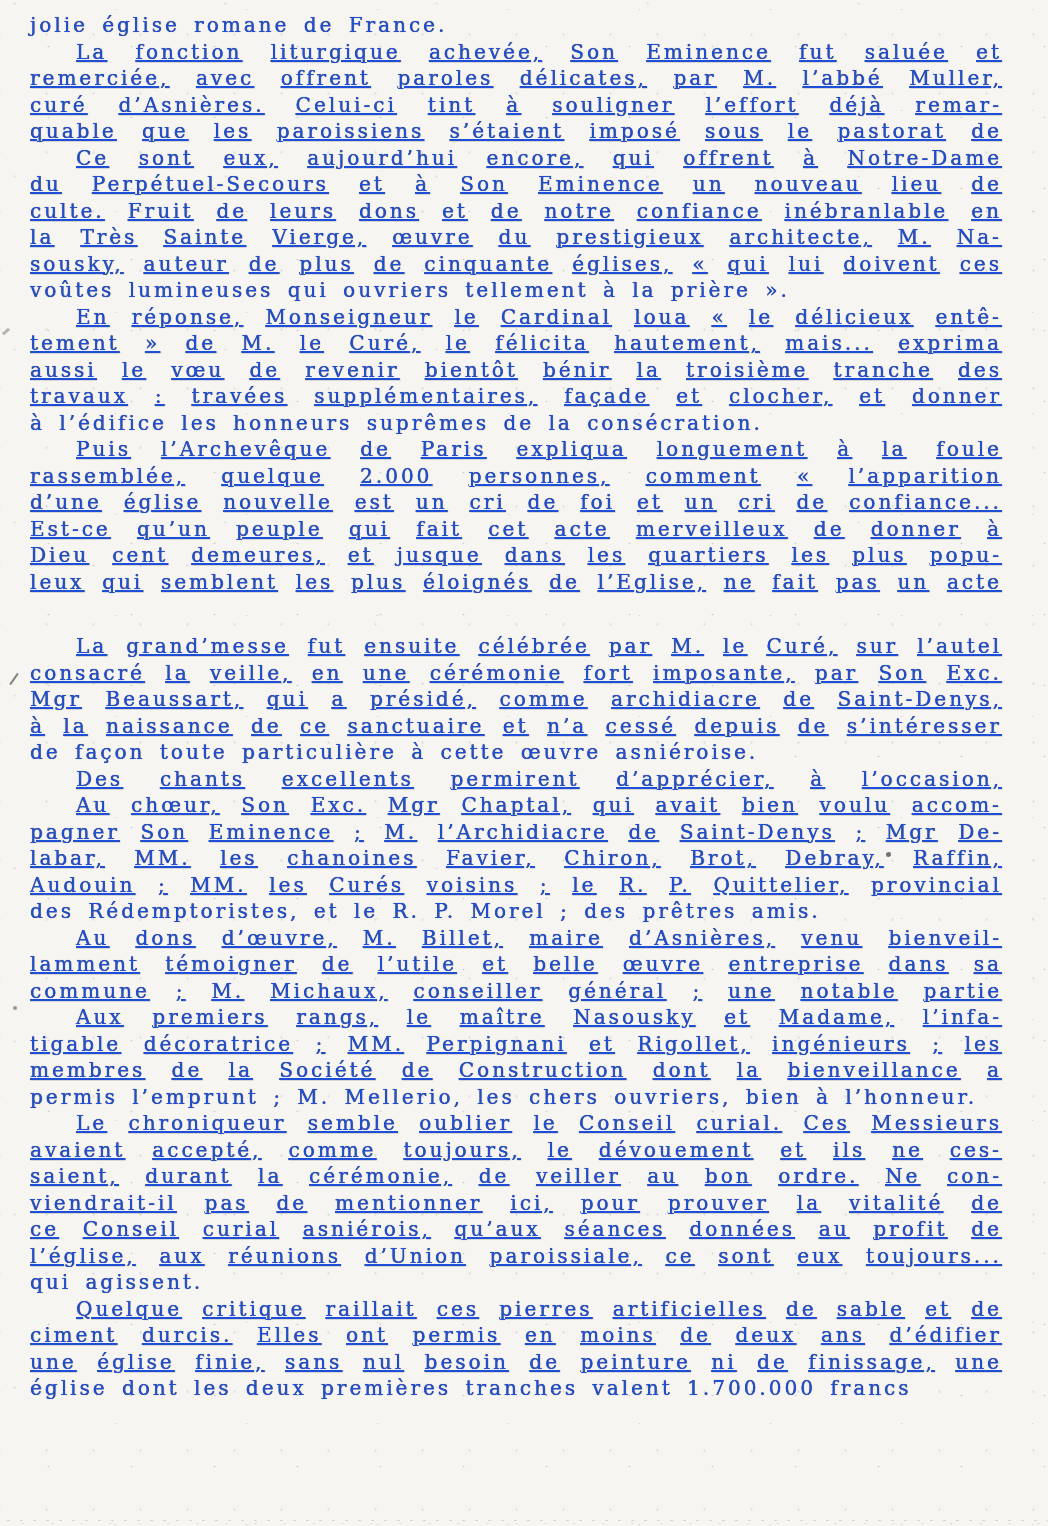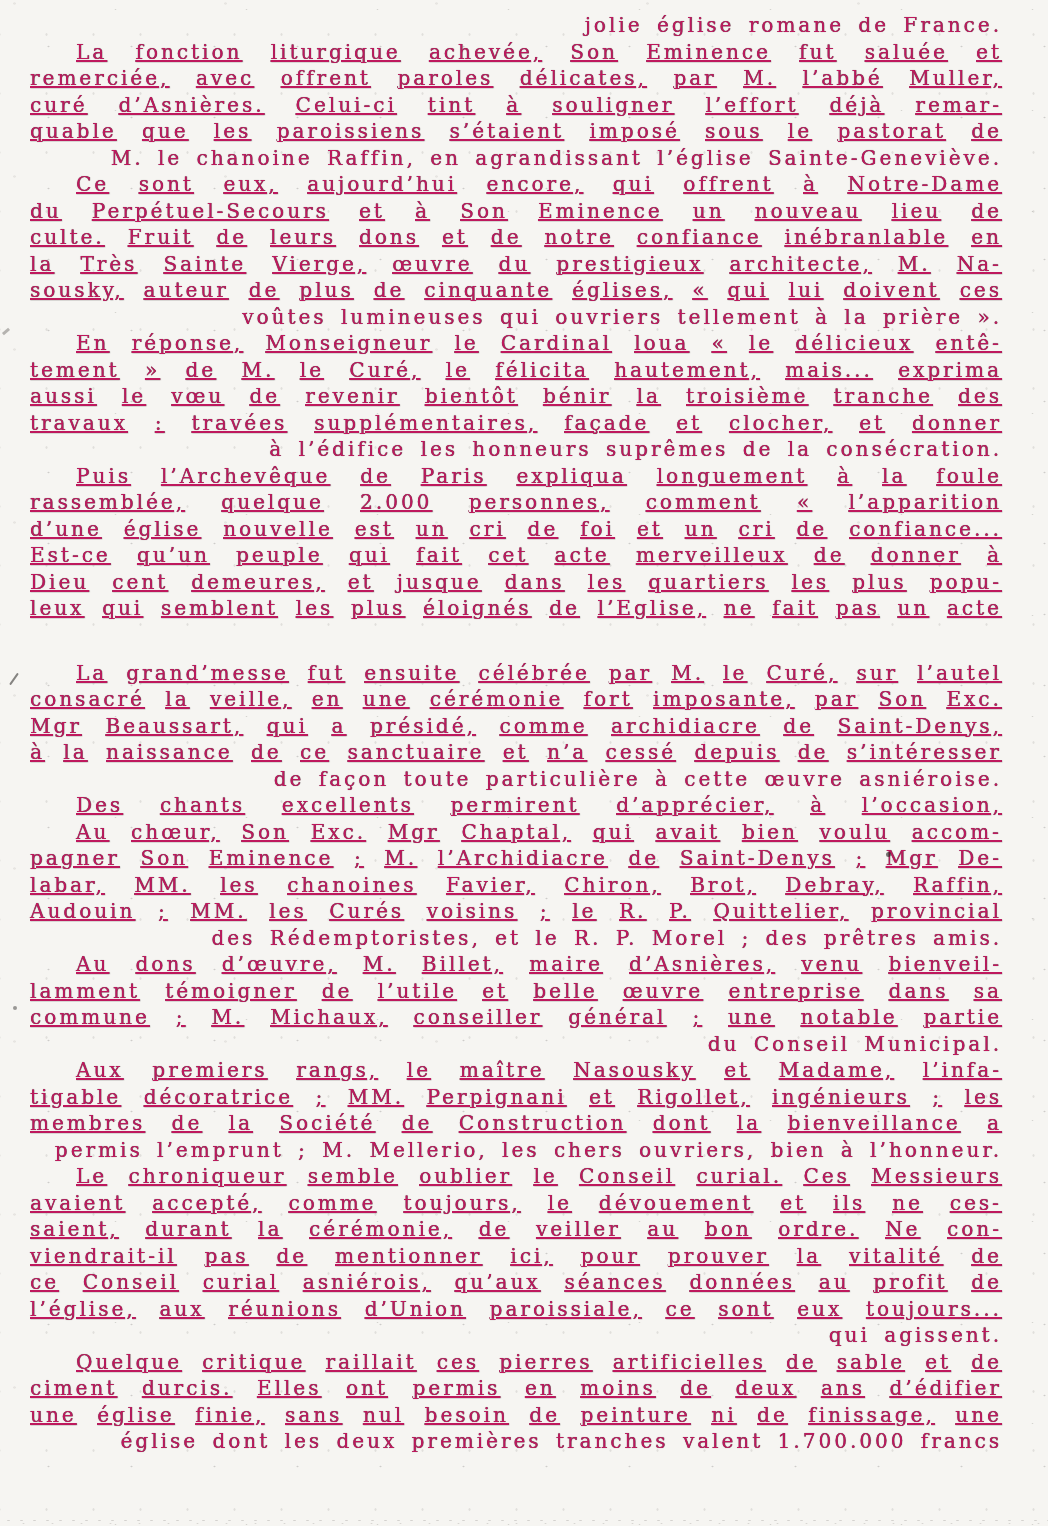--- a/index.html
+++ b/index.html
@@ -34,23 +34,22 @@
   }
   .paragraph { margin: 0; }
   .paragraph.gap-before { margin-top: 38px; }
   .line {
     height: 26.5px;
     line-height: 26.5px;
     font-size: 20px;
     letter-spacing: 3px;
     word-spacing: 5px;
     white-space: nowrap;
-    color: #be185d;
+    color: #1d4ed8;
     text-shadow: 0 0 0.7px rgba(32,30,28,0.75), 0.4px 0.4px 0.4px rgba(32,30,28,0.35);
-    text-align: right;
   }
   .line.justified {
     display: flex;
     justify-content: space-between;
     text-decoration: underline;
   }
   .line.justified span { white-space: nowrap; }
   .line.indent { padding-left: 46px; }
   
   .artifact { position: absolute; pointer-events: none; }
@@ -135,21 +134,20 @@
         <span>que</span>
         <span>les</span>
         <span>paroissiens</span>
         <span>s’étaient</span>
         <span>imposé</span>
         <span>sous</span>
         <span>le</span>
         <span>pastorat</span>
         <span>de</span>
       </div>
-      <div class="line last">M. le chanoine Raffin, en agrandissant l’église Sainte-Geneviève.</div>
     </div>
     <div class="paragraph">
       <div class="line justified indent">
         <span>Ce</span>
         <span>sont</span>
         <span>eux,</span>
         <span>aujourd’hui</span>
         <span>encore,</span>
         <span>qui</span>
         <span>offrent</span>
@@ -487,21 +485,20 @@
         <span>;</span>
         <span>M.</span>
         <span>Michaux,</span>
         <span>conseiller</span>
         <span>général</span>
         <span>;</span>
         <span>une</span>
         <span>notable</span>
         <span>partie</span>
       </div>
-      <div class="line last">du Conseil Municipal.</div>
     </div>
     <div class="paragraph">
       <div class="line justified indent">
         <span>Aux</span>
         <span>premiers</span>
         <span>rangs,</span>
         <span>le</span>
         <span>maître</span>
         <span>Nasousky</span>
         <span>et</span>

